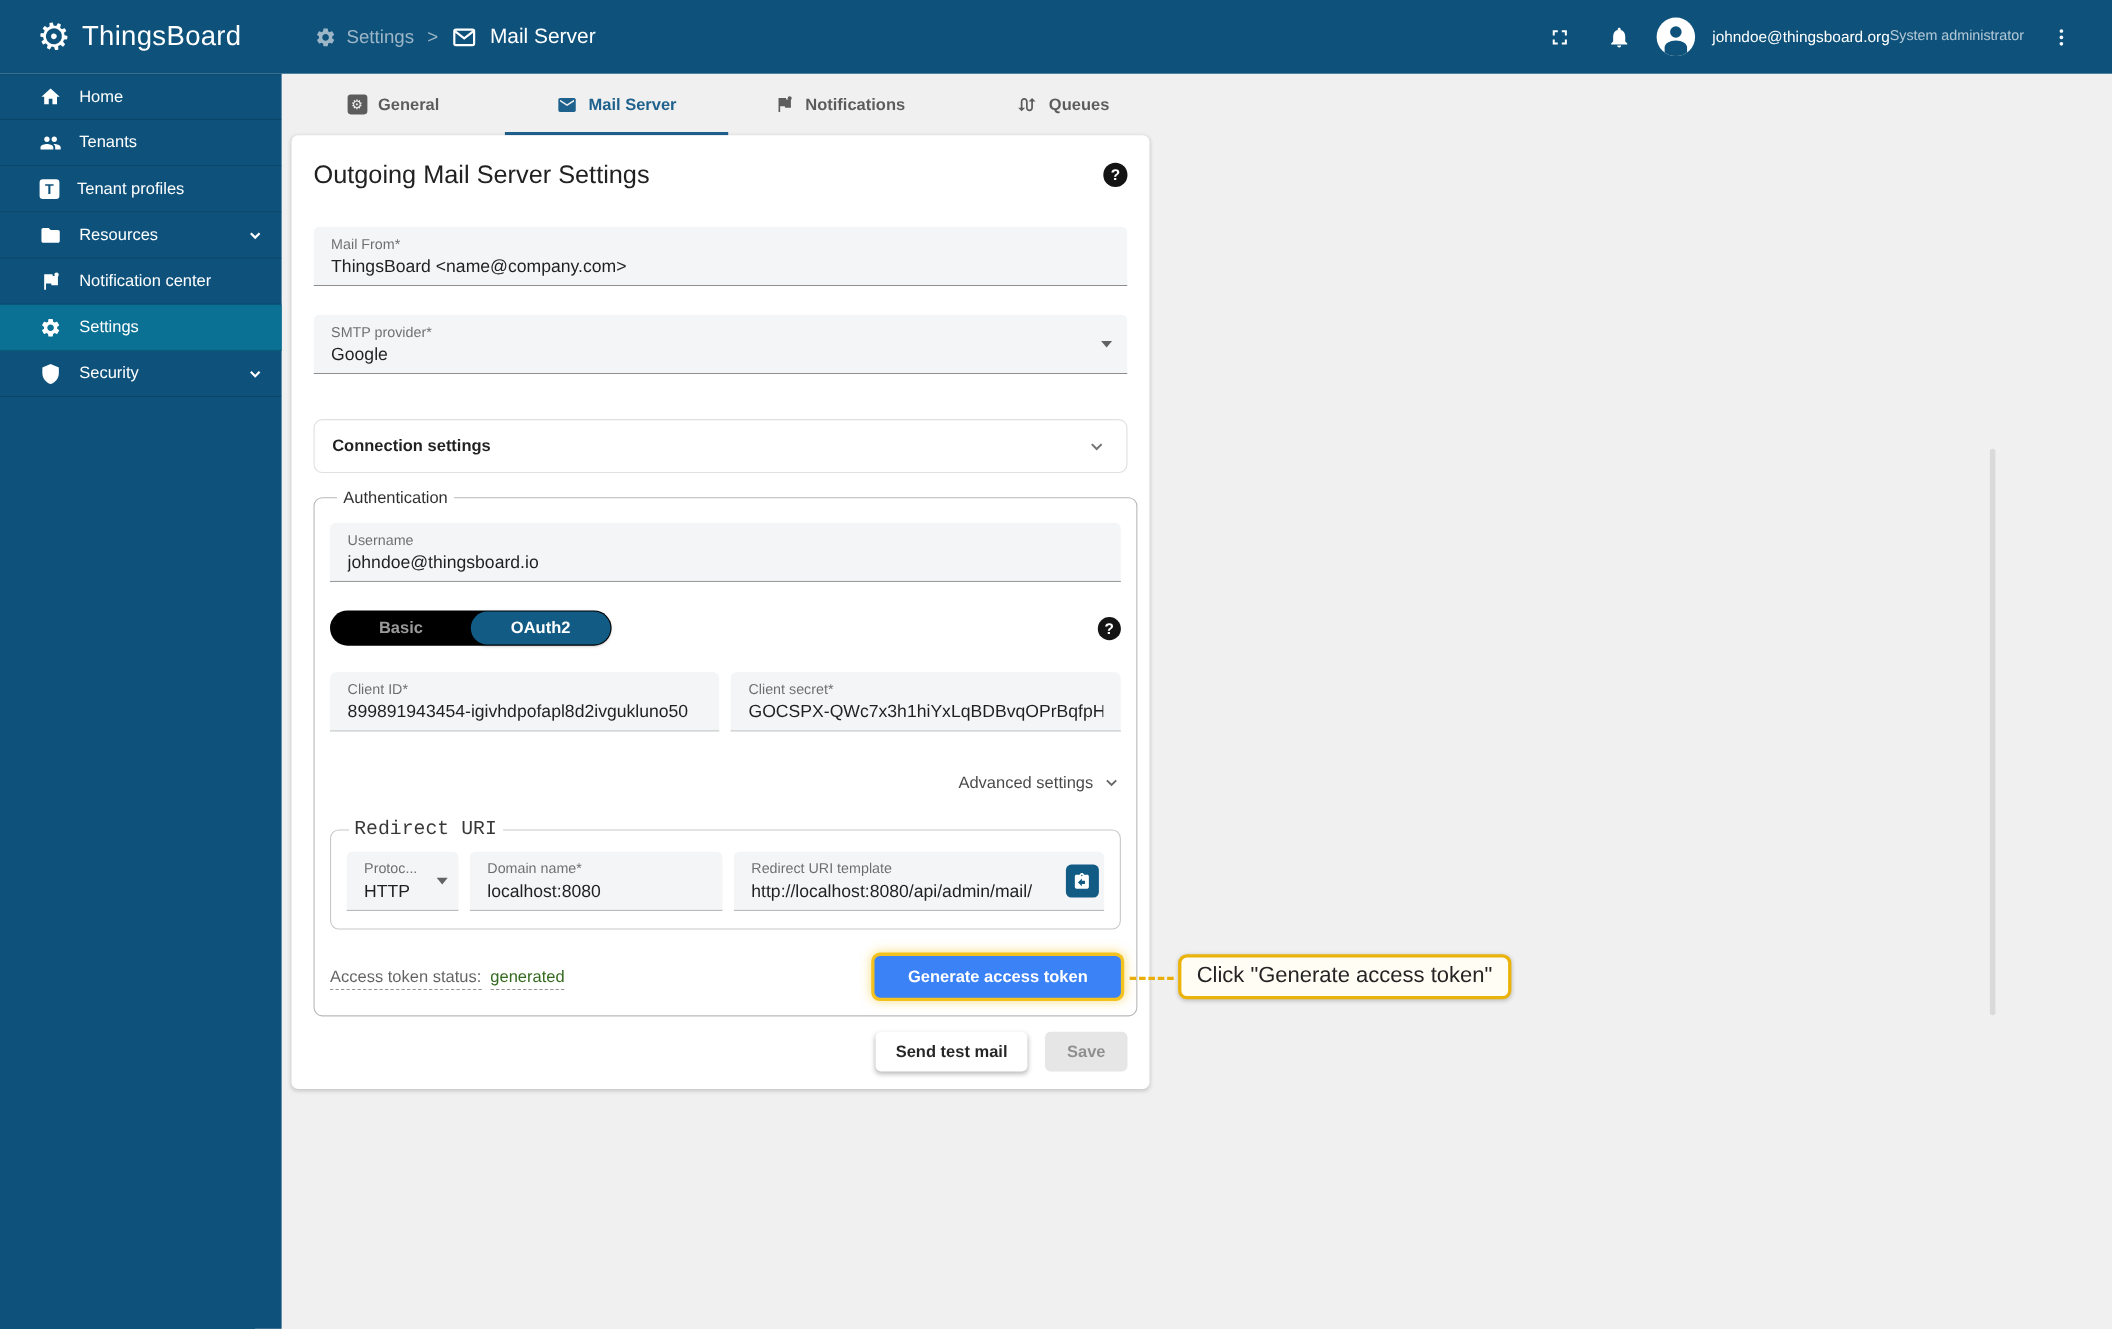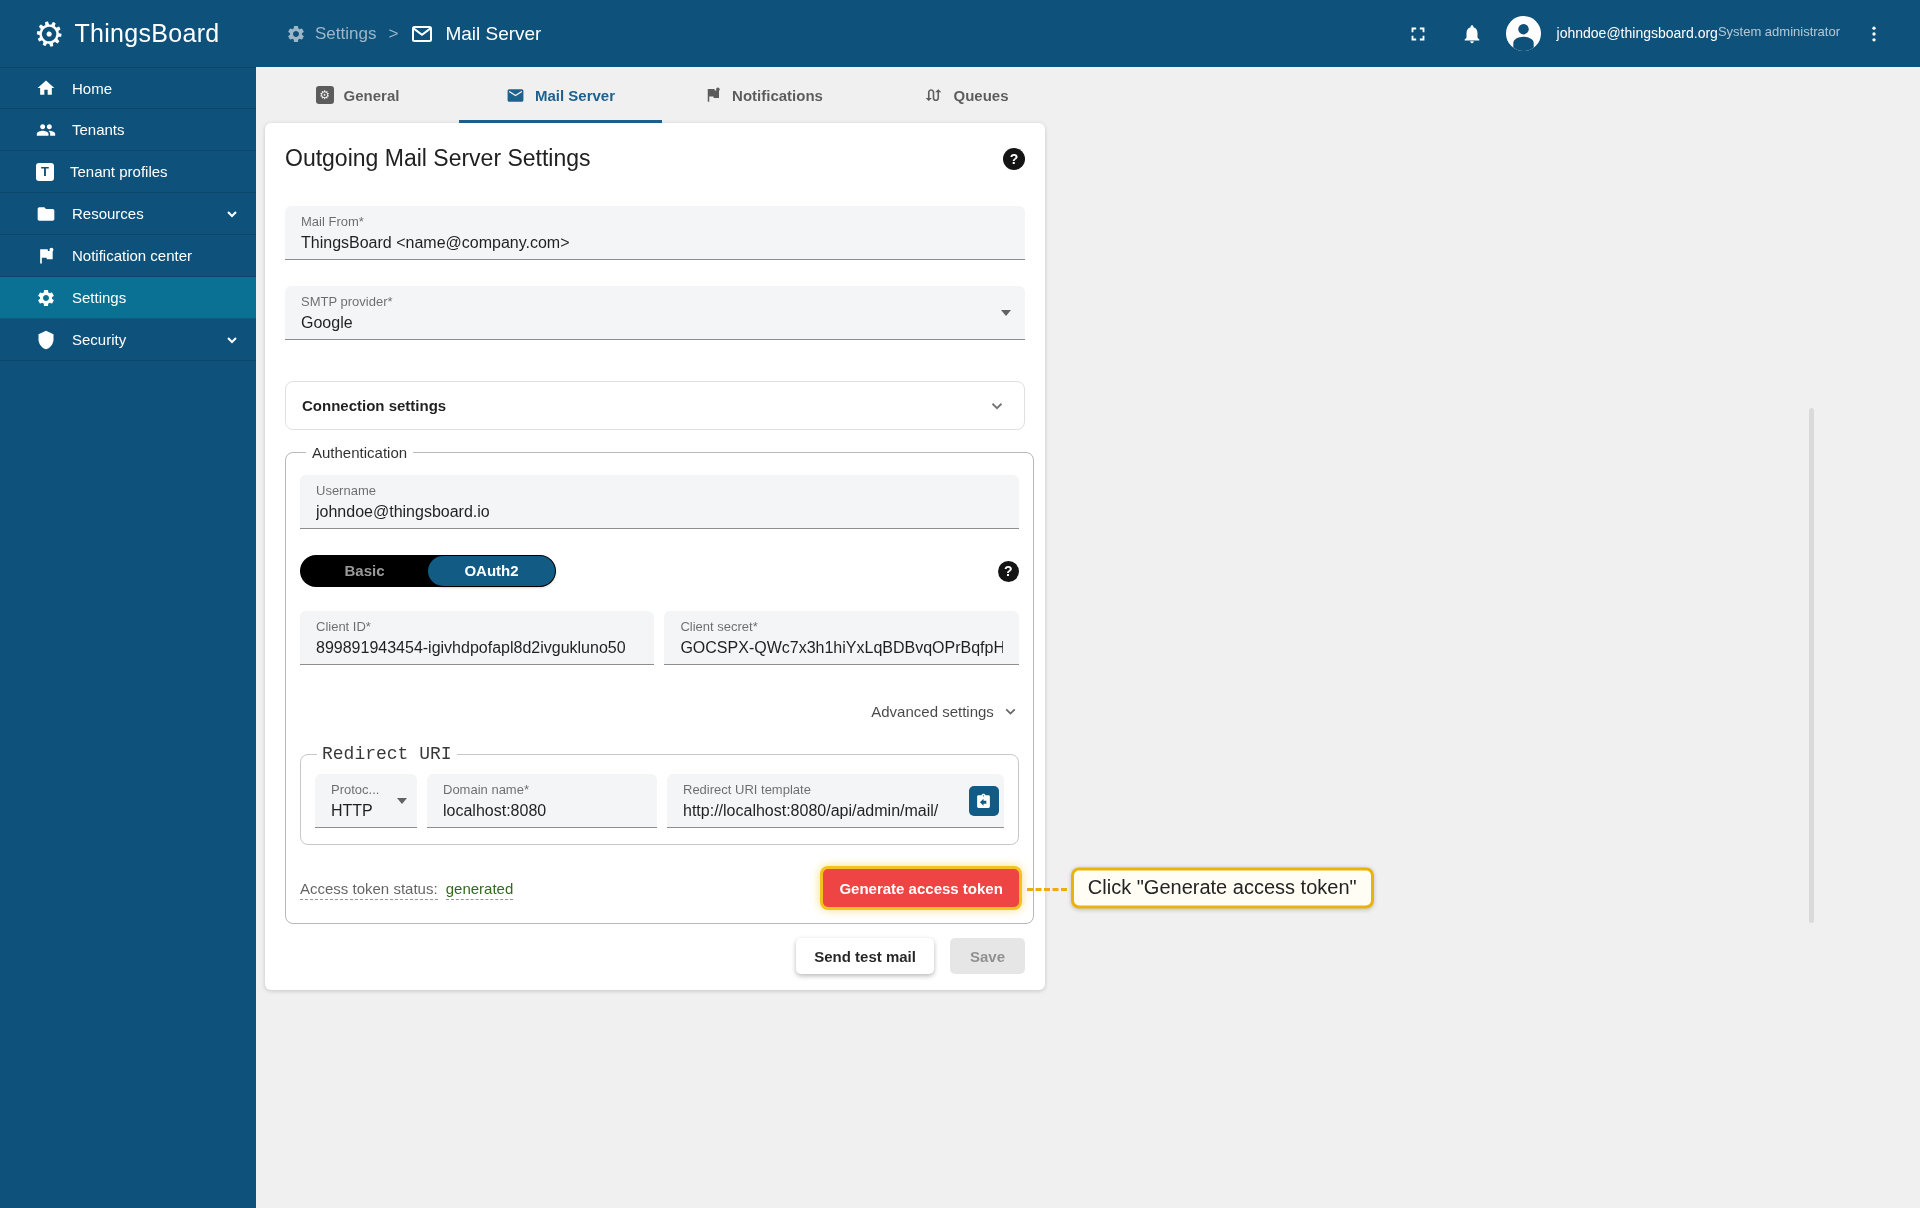--- a/index.html
+++ b/index.html
@@ -74,21 +74,21 @@
   .f-protocol { width:102px; flex:none; }
   .f-domain { width:230px; flex:none; }
   .f-template { flex:1; padding-right:44px; }
   .copy-btn { position:absolute; right:5px; top:12px; width:30px; height:30px; border-radius:5px; background:#115b85; display:flex; align-items:center; justify-content:center; cursor:pointer; border:none; }
 
   .token-row { margin-top:24px; display:flex; align-items:center; justify-content:space-between; }
   .token-status { font-size:15px; }
   .token-label { color:rgba(0,0,0,0.62); border-bottom:1px dashed rgba(0,0,0,0.42); padding-bottom:2px; cursor:pointer; }
   .token-value { color:#33691e; border-bottom:1px dashed rgba(0,0,0,0.42); padding-bottom:2px; margin-left:4px; cursor:pointer; }
   .gen-wrap { position:relative; }
-  .gen-btn { height:38px; padding:0 16px; border:none; border-radius:5px; background:#ef4444; color:#fff; font-size:15px; font-weight:700; font-family:"Liberation Sans", sans-serif; cursor:pointer;
+  .gen-btn { height:38px; padding:0 30px; border:none; border-radius:5px; background:#3b82f6; color:#fff; font-size:15px; font-weight:700; font-family:"Liberation Sans", sans-serif; cursor:pointer;
              box-shadow:0 0 0 3px #f3c21e, 0 0 10px 3px rgba(243,194,30,0.55); }
   .connector { position:absolute; left:calc(100% + 8px); top:50%; width:40px; border-top:3px dashed #e9ae0b; }
   .callout { position:absolute; left:calc(100% + 52px); top:50%; transform:translateY(-50%); white-space:nowrap; background:#fffdf4; border:3px solid #eab30c; border-radius:8px; padding:5px 14px 7px 14px; font-size:20px; color:#242424; box-shadow:0 1px 4px rgba(0,0,0,0.2); }
 
   .actions { margin-top:14px; display:flex; justify-content:flex-end; gap:16px; }
   .btn-raised { height:36px; padding:0 18px; border:none; border-radius:5px; background:#fff; font-size:15px; font-weight:700; color:rgba(0,0,0,0.85); font-family:"Liberation Sans", sans-serif; box-shadow:0 2px 5px rgba(0,0,0,0.28); cursor:pointer; }
   .btn-disabled { height:36px; padding:0 20px; border:none; border-radius:5px; background:#e6e6e6; font-size:15px; font-weight:700; color:rgba(0,0,0,0.38); font-family:"Liberation Sans", sans-serif; cursor:default; }
 
   .scroll-thumb { position:absolute; left:1553px; top:285px; width:5px; height:515px; background:#dadada; border-radius:3px; }
 </style>

